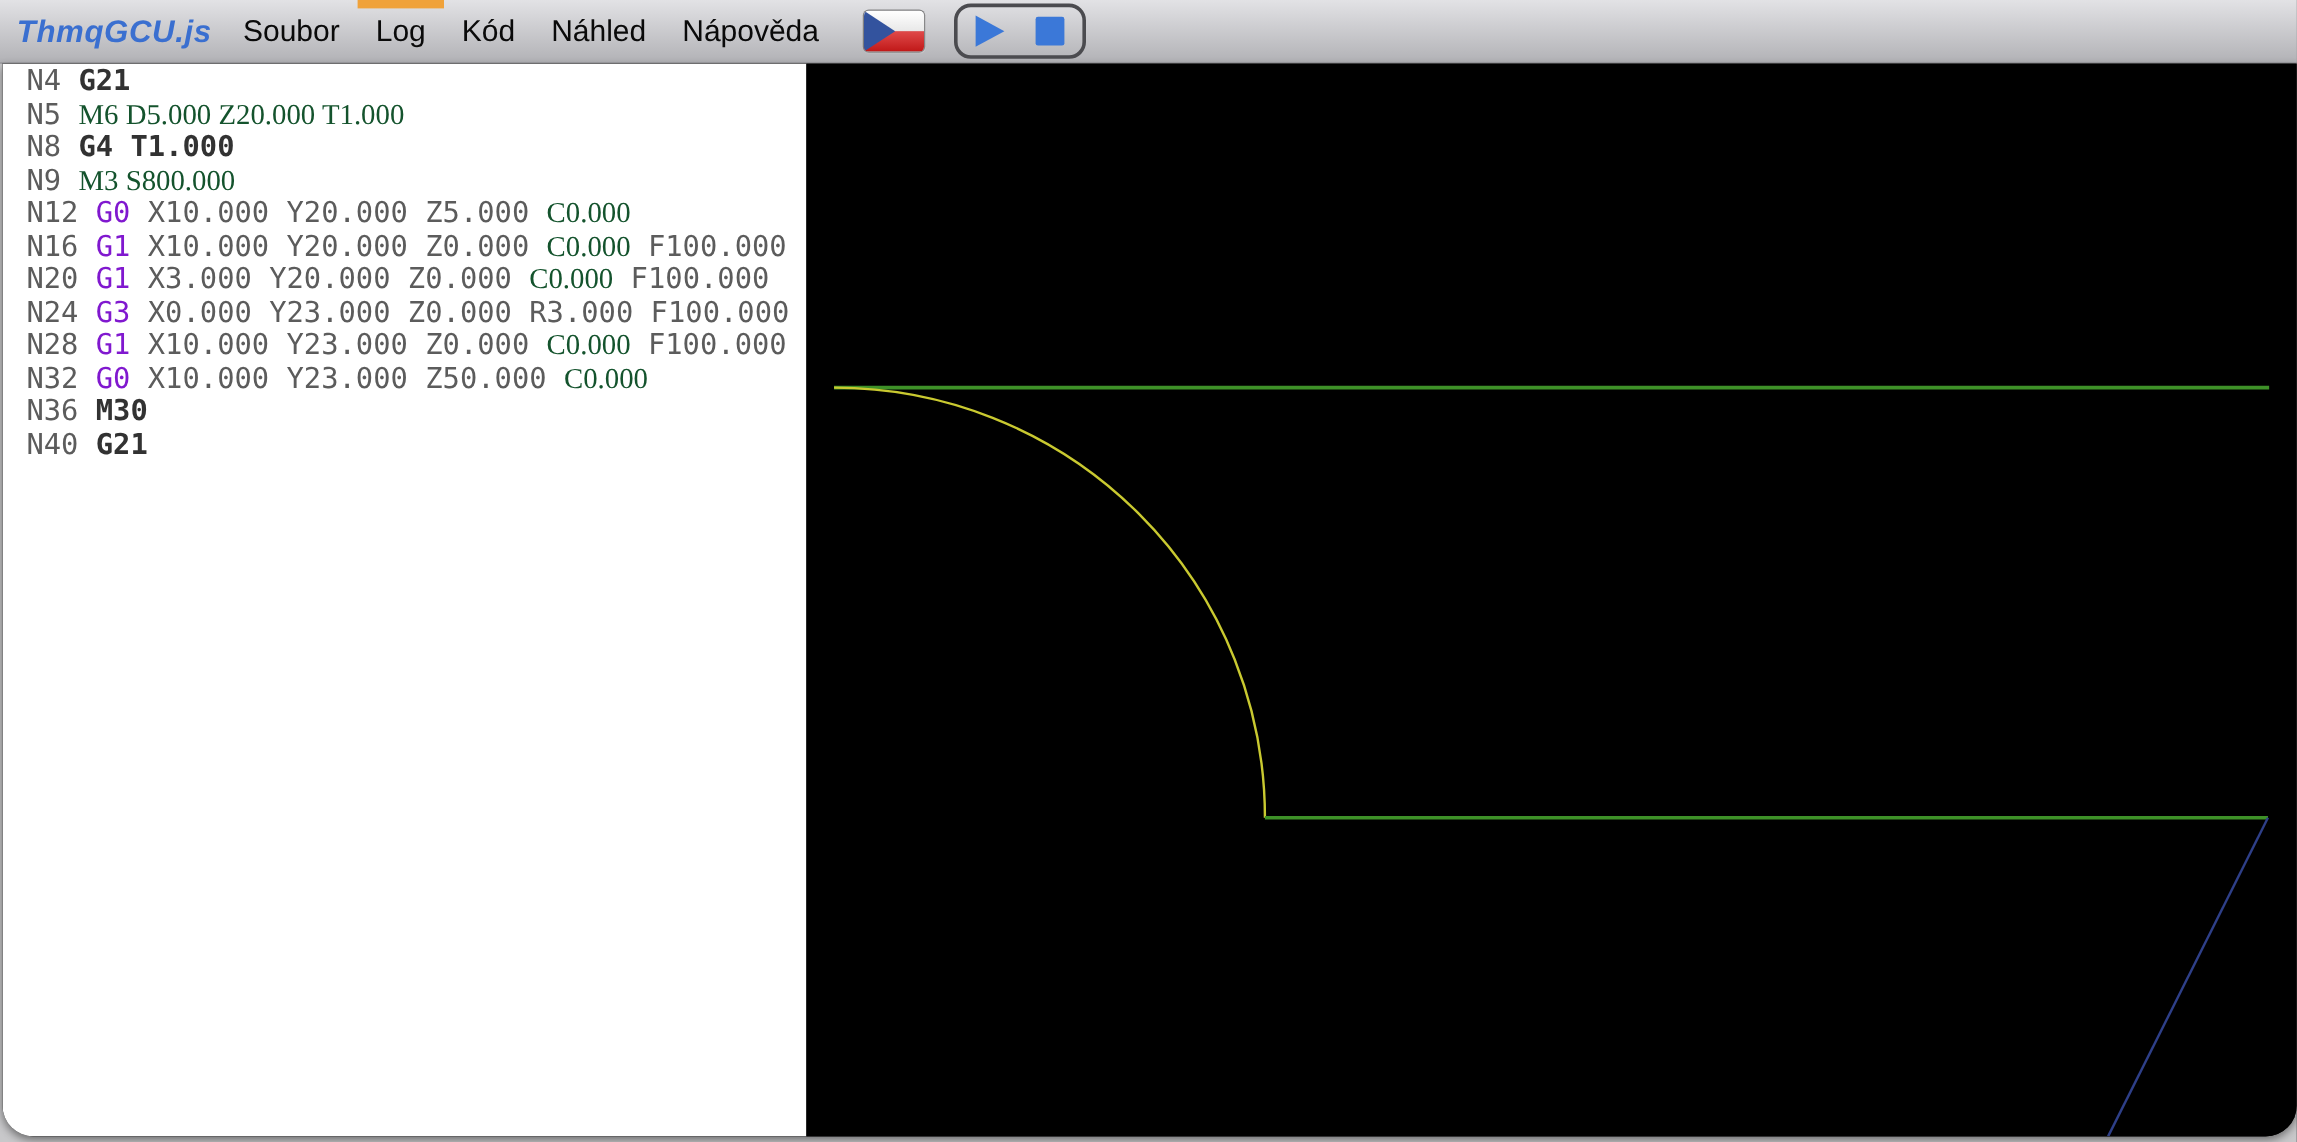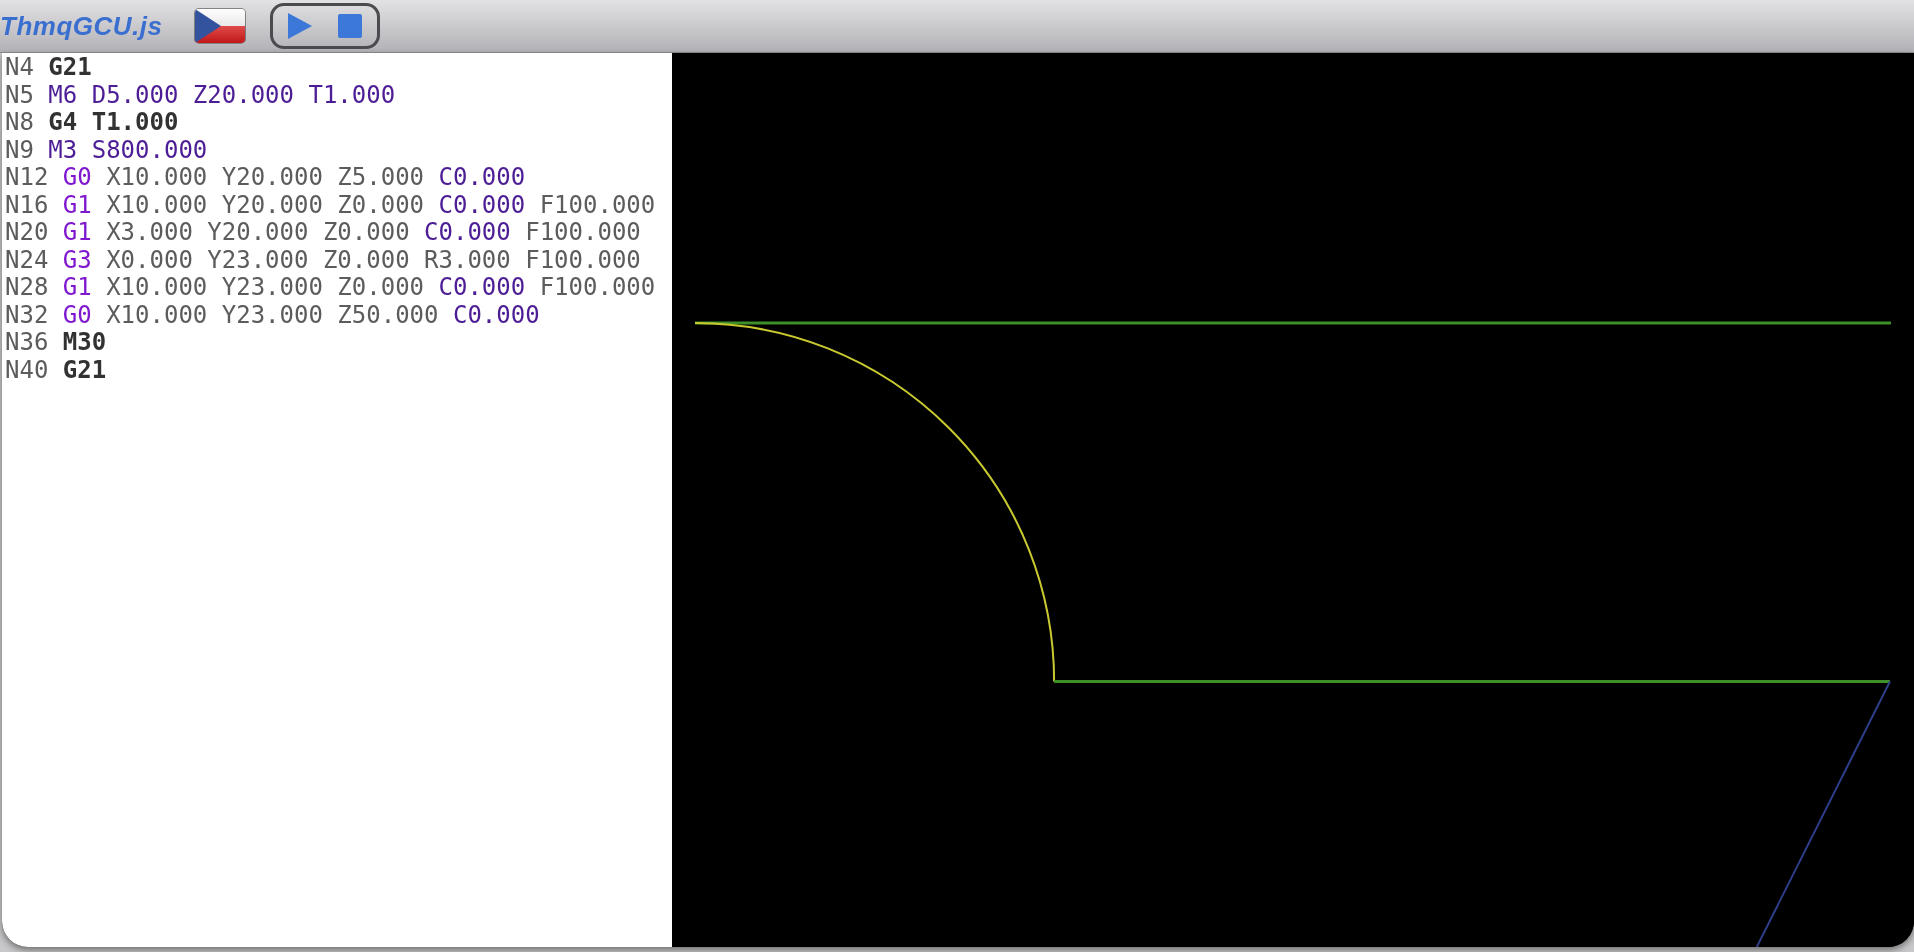--- a/index.html
+++ b/index.html
@@ -8,20 +8,21 @@
     background:#c8c8ca;
     font-family:"Liberation Sans",sans-serif;
   }
   
   .menubar{
     height:53px;width:100%;
     background:linear-gradient(#e2e2e5,#b2b2b6);
     border-bottom:1px solid #8e8e92;
     display:flex;align-items:stretch;
     box-sizing:border-box;
+    padding-left:14px;
   }
   .app-title{
     align-self:center;
     font-size:26px;font-weight:bold;font-style:italic;
     color:#3a6fd0;
     margin-right:11px;
     letter-spacing:0.5px;
   }
   .menu-items{display:flex;align-items:stretch;}
   .menu-item{
@@ -77,40 +78,47 @@
     display:flex;
     border-radius:0 0 26px 26px;
     overflow:hidden;
     box-shadow:0 3px 7px rgba(0,0,0,.45);
     background:#000;
   }
   .log-panel{
     width:670px;flex-shrink:0;
     background:#ffffff;
     box-sizing:border-box;
-    padding:1px 0 0 3px;
+    padding:1px 0 0 20px;
     font-family:"DejaVu Sans Mono",monospace;
     font-size:24px;line-height:27.5px;
     white-space:pre;overflow:hidden;
   }
   .log-line{height:27.5px;}
   .tk-g{color:#5c5c5c;}
   .tk-b{color:#323232;font-weight:bold;}
-  .tk-r{color:#4c1d95;}
+  .tk-r{color:#14532d;font-family:Liberation Serif, serif;}
   .tk-p{color:#8018cf;font-weight:normal;}
   .preview-panel{
     flex:1;position:relative;background:#000;
   }
   .preview-panel svg{position:absolute;left:0;top:0;width:100%;height:100%;display:block;}
 </style>
 </head>
 <body>
 
 <div class="menubar">
   <span class="app-title">ThmqGCU.js</span>
+  <nav class="menu-items">
+      <span class="menu-item">Soubor</span>
+      <span class="menu-item active">Log</span>
+      <span class="menu-item">Kód</span>
+      <span class="menu-item">Náhled</span>
+      <span class="menu-item">Nápověda</span>
+    </nav>
   <span class="flag">
     <span class="flag-white"></span>
     <span class="flag-red"></span>
     <span class="flag-tri"></span>
   </span>
   <span class="btn-group">
     <span class="play-btn">
       <span class="play-tri"></span>
     </span>
     <span class="stop-btn">

